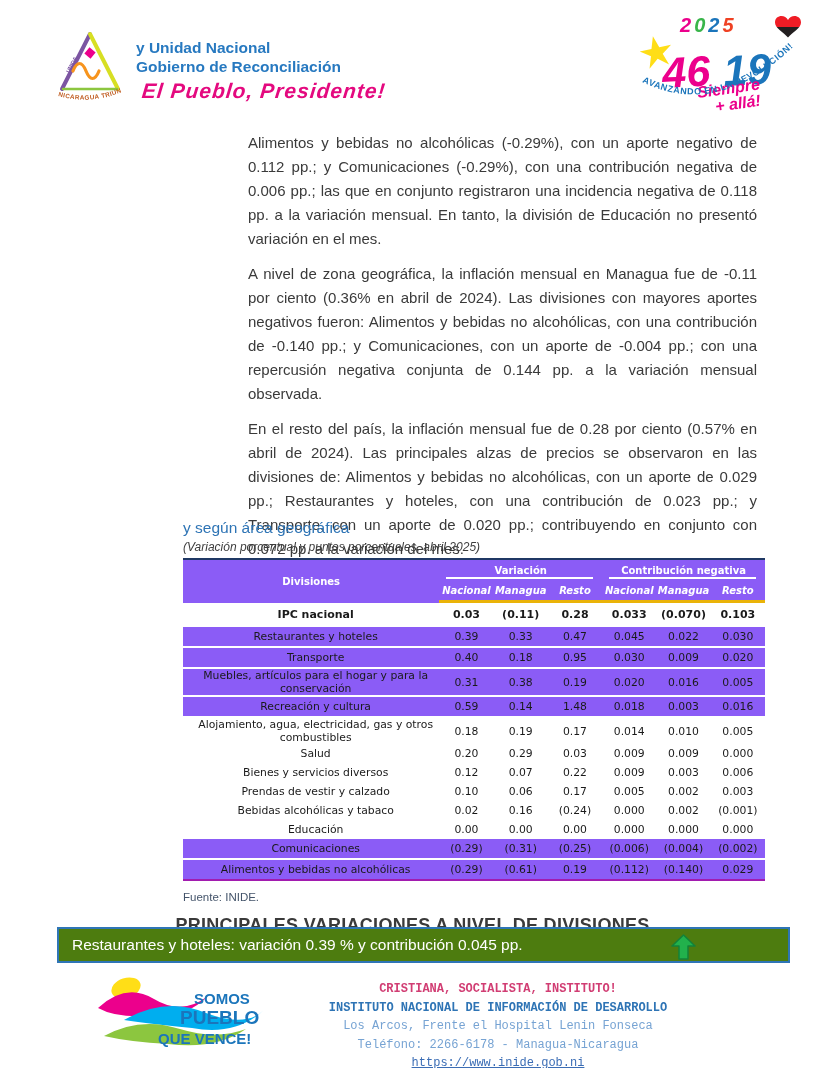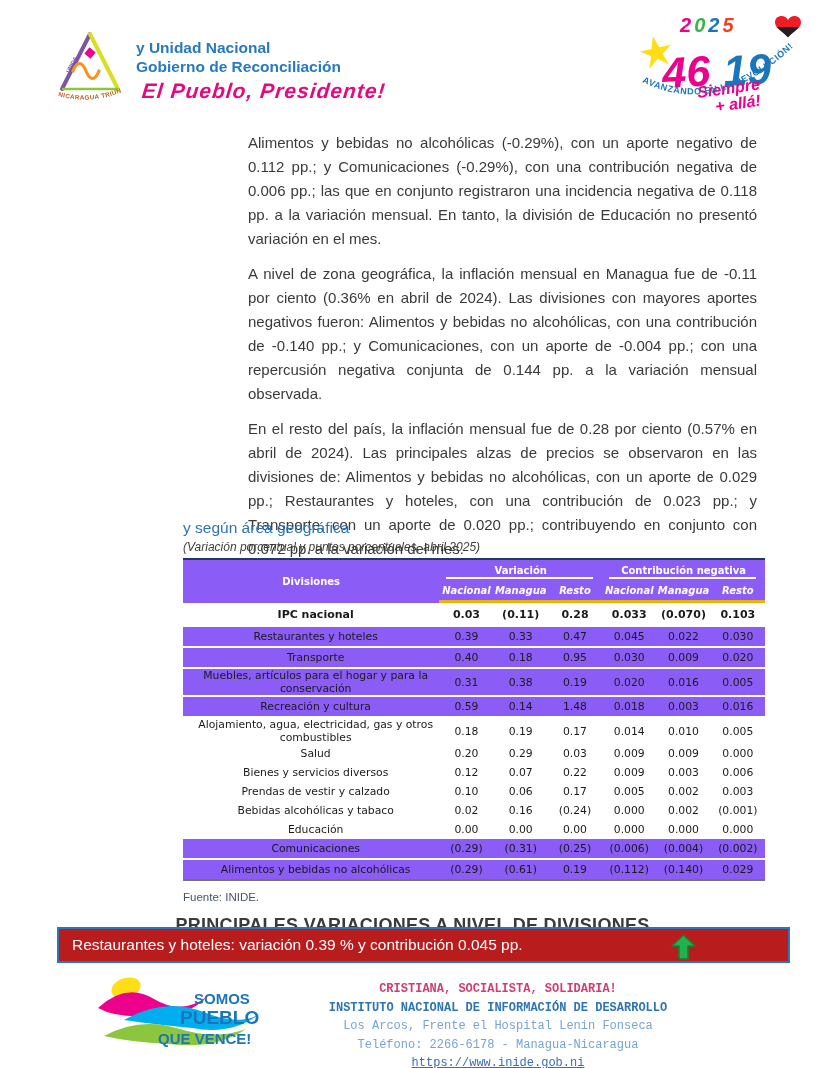--- a/index.html
+++ b/index.html
@@ -26,25 +26,25 @@
   table.inflation col.c-num { width:54px; }
   thead th { background:#8b5cf6; color:#ffffff; font-size:10px; font-weight:bold; padding:0; height:20px; vertical-align:middle; text-align:center; }
   th.grp { position:relative; }
   th.grp::after { content:""; position:absolute; left:7px; right:9px; bottom:1px; height:2px; background:#ffffff; }
   thead tr.subrow th { border-bottom:3px solid #eab308;font-style:italic; }
   tbody td { font-size:10.8px; color:#1a1a1a; height:19px; padding:0; background:#ffffff; }
   tbody td.lbl { padding-left:9px; text-align:center; }
   tbody td.num { text-align:center; }
   tbody tr.shade td { background:#8b5cf6; border-bottom:2px solid #ffffff; }
   tbody tr.bold td { font-weight:bold; font-size:11px; height:22px; border-bottom:2px solid #ffffff; }
-  tbody tr:last-child td { border-bottom:2px solid #737373; }
+  tbody tr:last-child td { border-bottom:2px solid #a21caf; }
   .source { margin-top:10px; font-size:11.5px; color:#44546A; }
   
   .section-heading { position:absolute; left:0; right:0; top:897px; text-align:center; font-size:18px; color:#3a3a3a; letter-spacing:0.3px; }
-  .banner { position:absolute; left:57px; top:927px; width:733px; height:36px; background:#b91c1c; border:2px solid #2E75B6; box-sizing:border-box; display:flex; align-items:center; }
+  .banner { position:absolute; left:57px; top:927px; width:733px; height:36px; background:#4d7c0f; border:2px solid #2E75B6; box-sizing:border-box; display:flex; align-items:center; }
   .banner-text { color:#ffffff; font-size:15.5px; padding-left:13px; }
   .banner-arrow { position:absolute; right:92px; top:5px; }
   
   .footer-logo { position:absolute; left:96px; top:974px; }
   .footer-text { position:absolute; left:278px; top:980px; width:440px; text-align:center; font-family:"Liberation Mono", monospace; font-size:12px; line-height:18.5px; }
   .f-pink { color:#D13D73; font-weight:bold; }
   .f-blue { color:#2E74B5; font-weight:bold; }
   .f-light { color:#76A3D3; }
   .f-url { color:#3B6DB5; text-decoration:underline; display:inline-block; }
 </style>
@@ -276,20 +276,20 @@
       <path d="M 2,34 Q 30,8 58,25 Q 86,42 112,22 Q 88,46 52,42 Q 20,44 2,34 Z" fill="#EC008C"></path>
       <path d="M 28,46 Q 70,22 110,39 Q 150,54 168,36 Q 140,62 96,54 Q 54,50 28,46 Z" fill="#00AEEF"></path>
       <path d="M 8,62 Q 44,42 84,55 Q 120,66 150,55 Q 120,76 72,70 Q 34,68 8,62 Z" fill="#8CC63F"></path>
       <text x="98" y="30" font-size="15" font-weight="bold" fill="#1B75BB">SOMOS</text>
       <text x="84" y="50" font-size="19" font-weight="bold" fill="#1B75BB">PUEBLO</text>
       <text x="62" y="70" font-size="15" font-weight="bold" fill="#1B75BB">QUE VENCE!</text>
     </svg>
   </div>
 
   <div class="footer-text">
-    <div class="f-pink">CRISTIANA, SOCIALISTA, SOLIDARIA!</div>
+    <div class="f-pink">CRISTIANA, SOCIALISTA, INSTITUTO!</div>
     <div class="f-blue">INSTITUTO NACIONAL DE INFORMACIÓN DE DESARROLLO</div>
     <div class="f-light">Los Arcos, Frente el Hospital Lenin Fonseca</div>
     <div class="f-light">Teléfono: 2266-6178 - Managua-Nicaragua</div>
     <a class="f-url" href="#">https://www.inide.gob.ni</a>
   </div>
 
 </div>
 
 </body></html>

